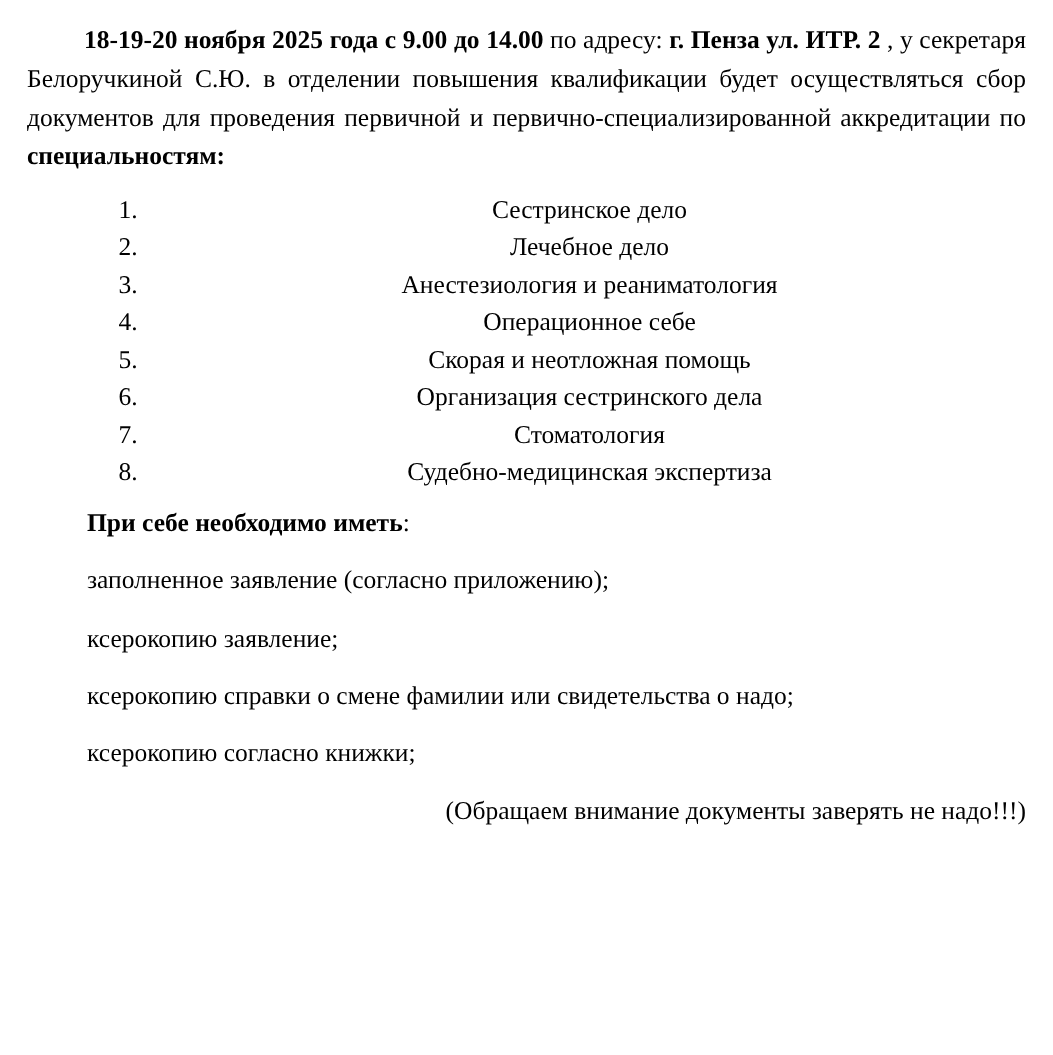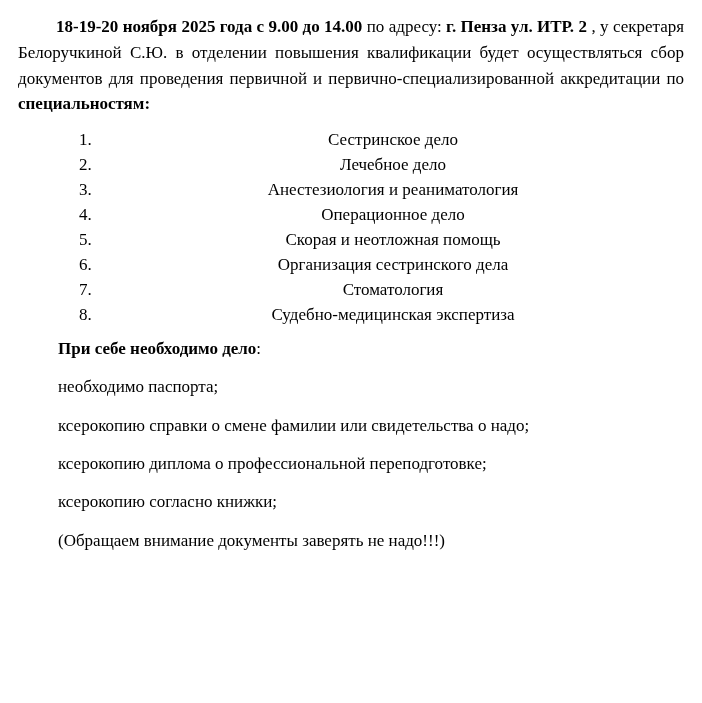--- a/index.html
+++ b/index.html
@@ -43,41 +43,41 @@
   .bring-heading {
     font-size: 17px;
     margin: 0 0 18px 40px;
   }
   .bring-heading b { font-weight: bold; }
   .doc-line {
     font-size: 17px;
     margin: 0 0 18px 40px;
     line-height: 1.2;
   }
-  .doc-line:last-child { margin-bottom: 0; }
+  .doc-line:last-child { margin-bottom: 0; text-align: right; }
 </style>
 </head>
 <body>
 
 <div class="page">
 
   <p class="intro"><b>18-19-20 ноября  2025 года с 9.00 до 14.00</b><span> по адресу: </span><b>г. Пенза ул. ИТР. 2</b><span> , у секретаря Белоручкиной С.Ю.  в  отделении  повышения квалификации будет осуществляться  сбор  документов  для  проведения  первичной  и  первично-специализированной аккредитации по </span><b>специальностям:</b></p>
 
   <ol class="spec-list">
     <li>Сестринское дело</li>
     <li>Лечебное дело</li>
     <li>Анестезиология и реаниматология</li>
-    <li>Операционное дело</li>
+    <li>Операционное себе</li>
     <li>Скорая и неотложная помощь</li>
     <li>Организация сестринского дела</li>
     <li>Стоматология</li>
     <li>Судебно-медицинская экспертиза</li>
   </ol>
 
-  <p class="bring-heading"><b>При себе необходимо дело</b><span>:</span></p>
+  <p class="bring-heading"><b>При себе необходимо иметь</b><span>:</span></p>
 
-  <p class="doc-line">необходимо паспорта;</p>
+  <p class="doc-line">заполненное заявление (согласно приложению);</p>
+  <p class="doc-line">ксерокопию заявление;</p>
   <p class="doc-line">ксерокопию справки о смене фамилии или свидетельства о надо;</p>
-  <p class="doc-line">ксерокопию диплома о профессиональной переподготовке;</p>
   <p class="doc-line">ксерокопию согласно книжки;</p>
   <p class="doc-line">(Обращаем внимание документы заверять не надо!!!)</p>
 
 </div>
 
 </body></html>

